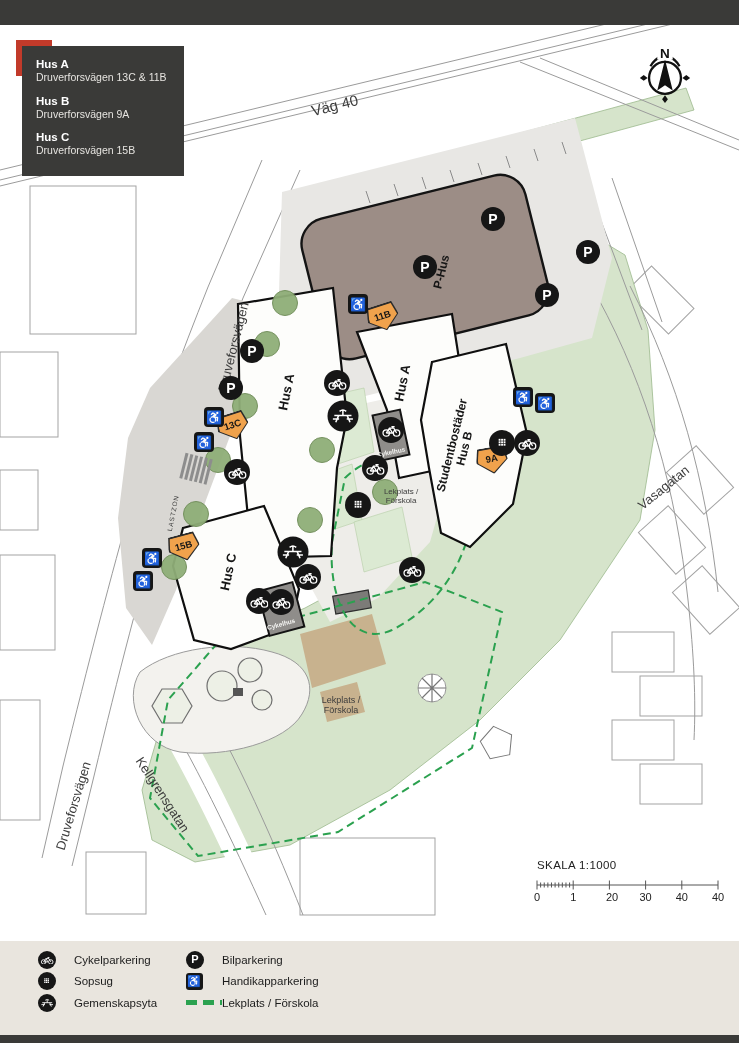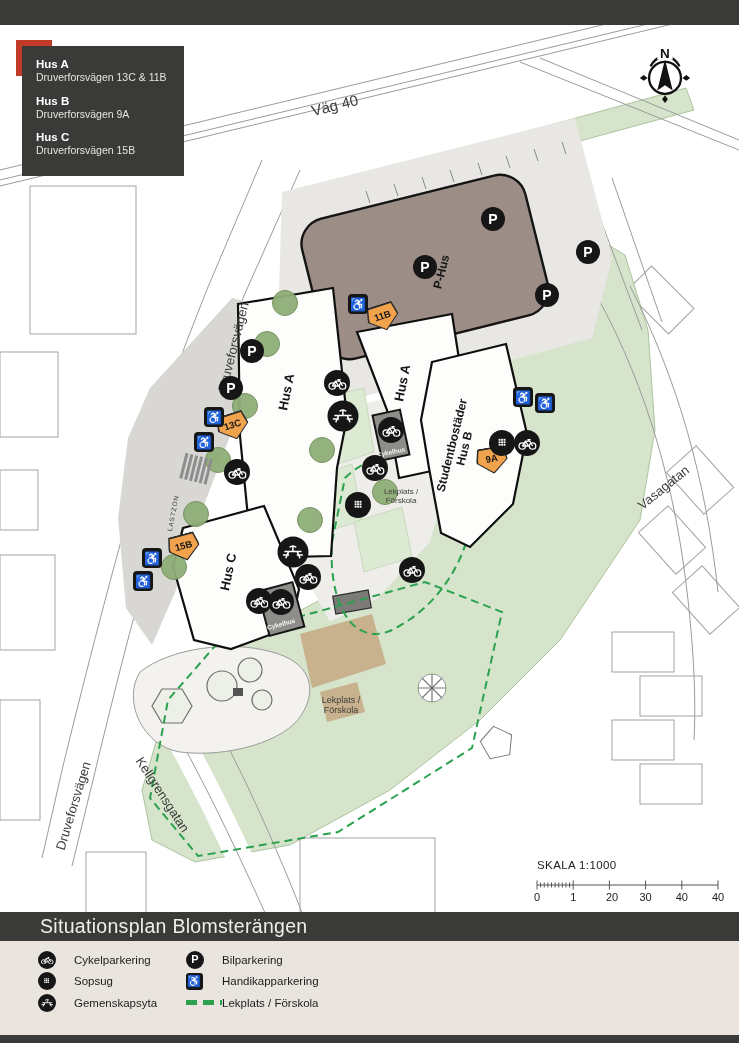--- a/index.html
+++ b/index.html
@@ -516,23 +516,20 @@
   <div id="scale-numbers">
       <span class="scale-num" style="left: 537px;">0</span>
       <span class="scale-num" style="left: 573.2px;">1</span>
       <span class="scale-num" style="left: 612px;">20</span>
       <span class="scale-num" style="left: 645.6px;">30</span>
       <span class="scale-num" style="left: 681.8px;">40</span>
       <span class="scale-num" style="left: 718px;">40</span>
     </div>
 
   <div class="top-strip"></div>
-  <div class="title-bar">
-    <span>Situationsplan Blomsterängen</span>
-  </div>
 
   <div class="legend-area"></div>
   <div class="leg-col" id="leg-col1">
       <div class="leg-row">
         <div class="icon-slot">
           <div class="icon cykelparkering circle">
             <svg viewBox="0 0 26 18">
               <use href="#sym-cykelparkering"></use>
             </svg>
           </div>

